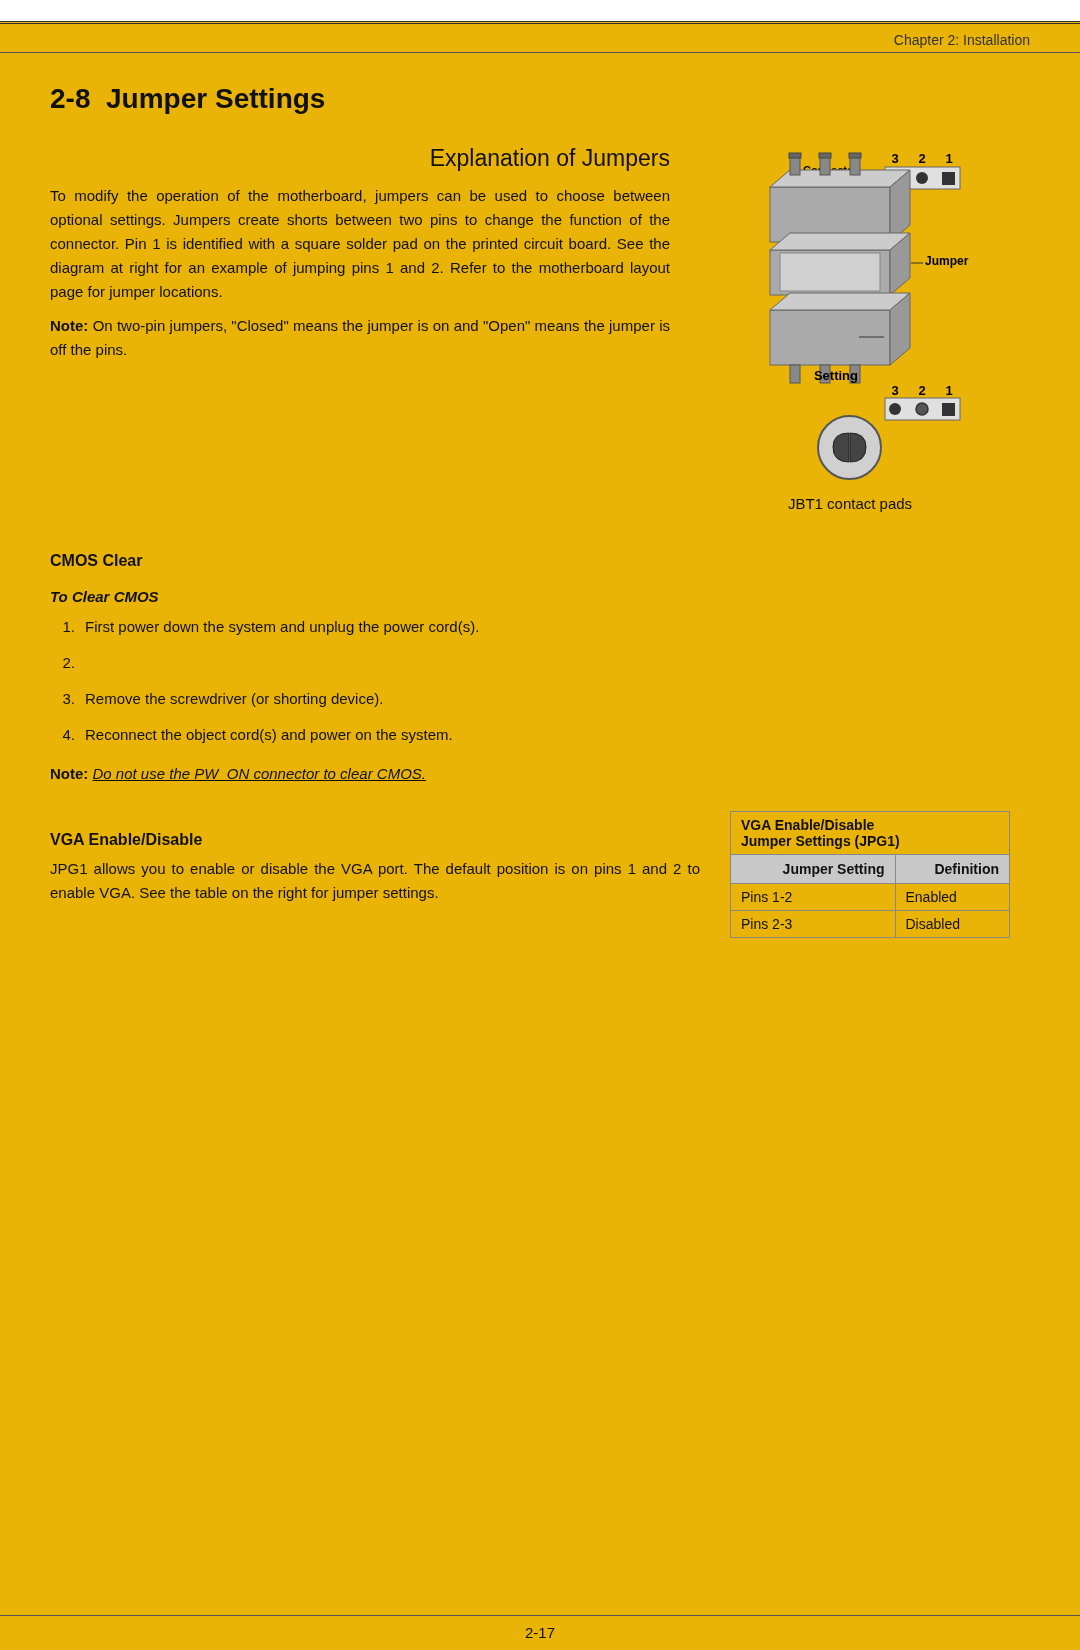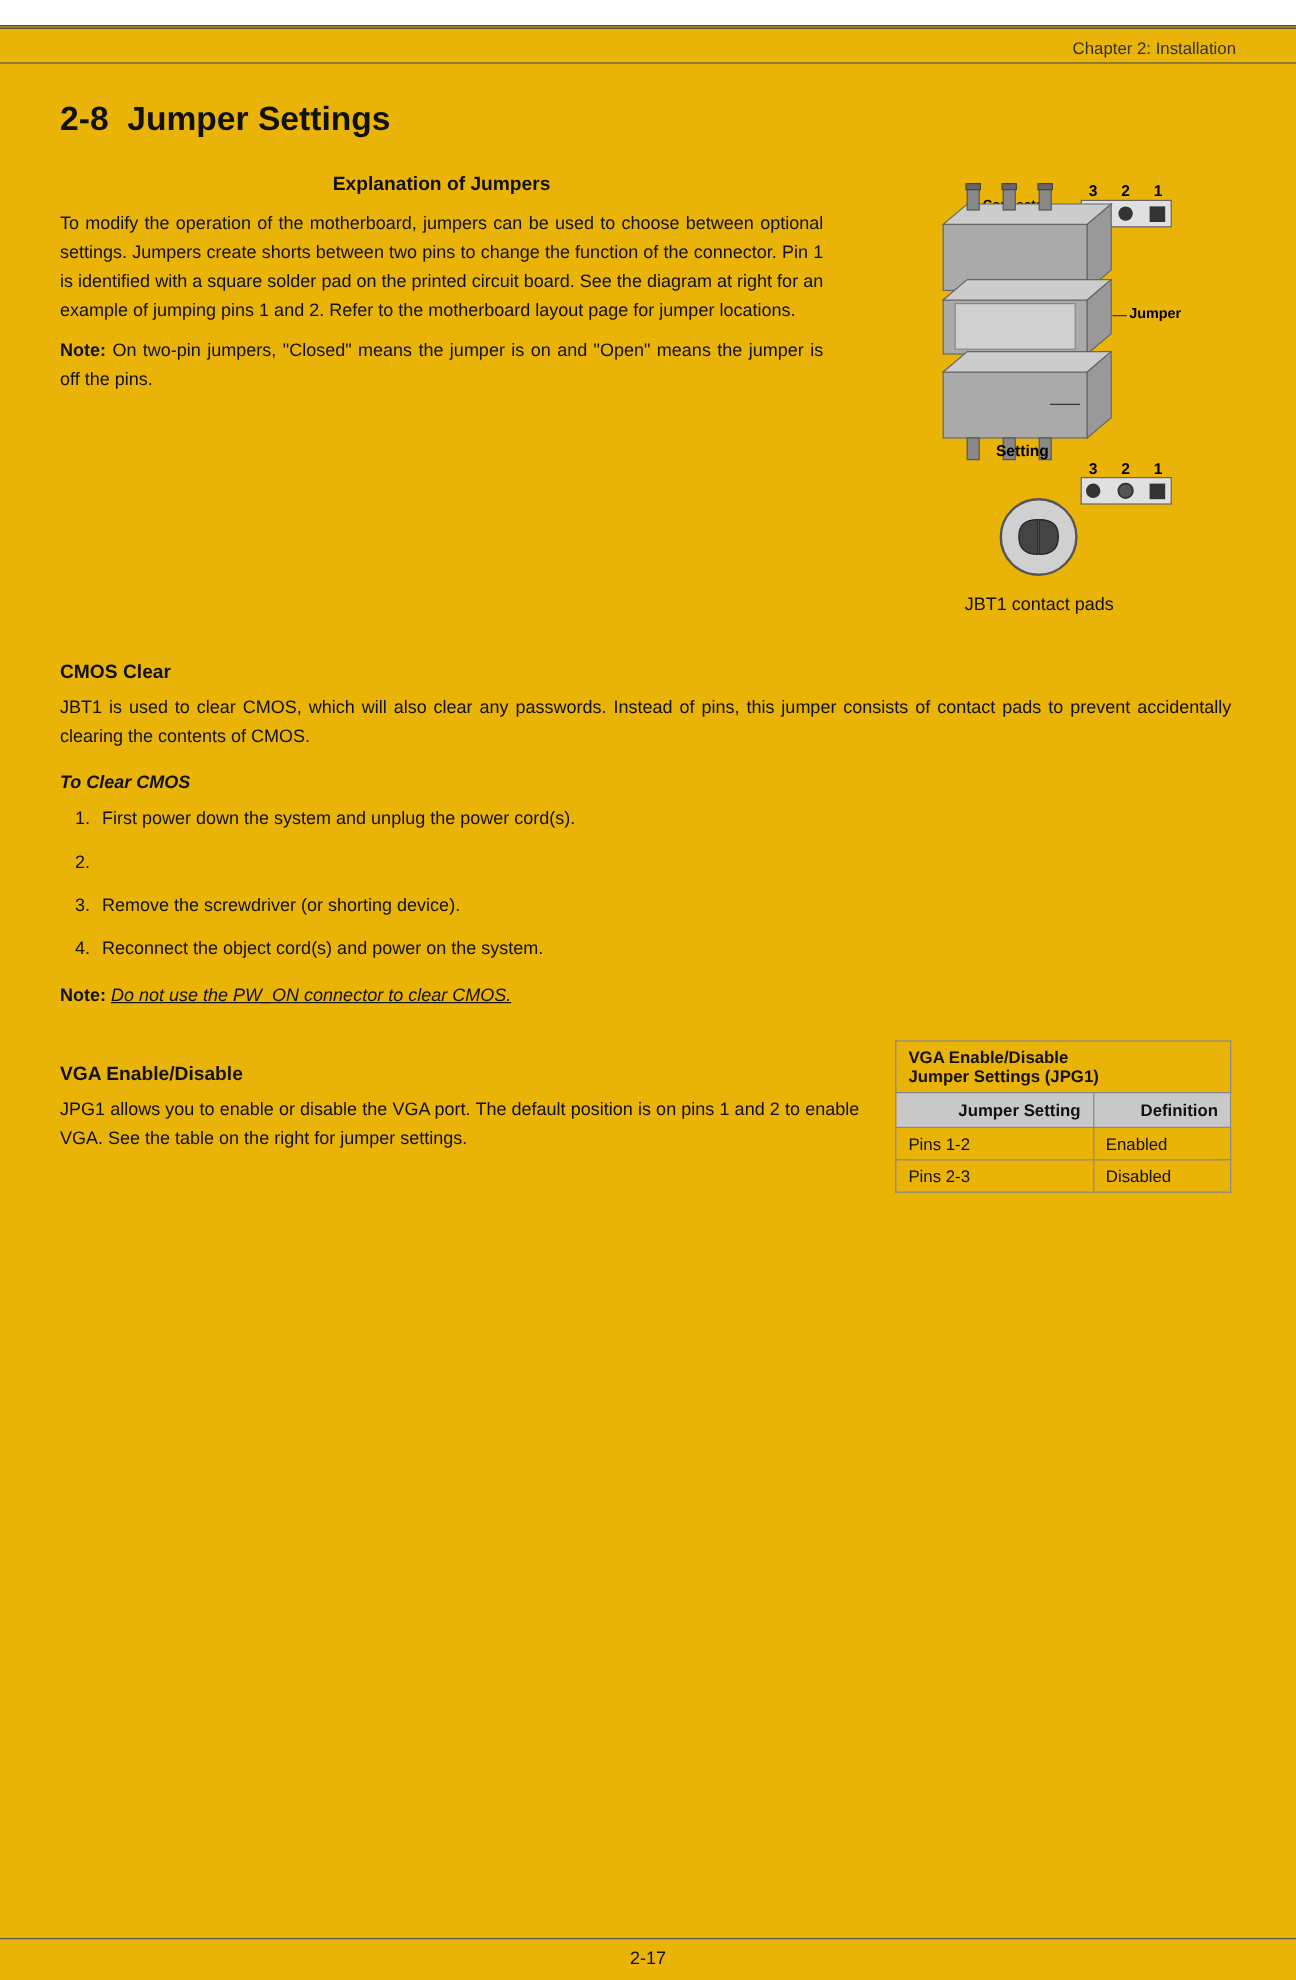--- a/index.html
+++ b/index.html
@@ -25,21 +25,21 @@
     .chapter-header {
       text-align: right;
       padding: 8px 50px 4px 50px;
       font-size: 14px;
       color: #333;
       border-bottom: 1px solid #555;
       margin: 0 0 0 0;
     }
 
     .content-area {
-      padding: 30px 54px 30px 50px;
+      padding: 30px 70px 30px 50px;
     }
 
     
     .section-title {
       font-size: 28px;
       font-weight: bold;
       margin-bottom: 30px;
     }
 
     
@@ -57,24 +57,24 @@
     .right-col {
       width: 320px;
       flex-shrink: 0;
       display: flex;
       flex-direction: column;
       align-items: center;
       gap: 10px;
     }
 
     .subsection-title {
-      font-weight: bold;
-      font-size: 16px;
+      font-weight: normal;
+      font-size: 23px;
       margin-bottom: 12px;
-      text-align: center;
+      text-align: right;
     }
 
     .body-text {
       font-size: 15px;
       line-height: 1.6;
       text-align: justify;
       margin-bottom: 10px;
     }
 
     .note-text {
@@ -302,21 +302,20 @@
             </svg>
           </div>
           <span class="jbt1-label">JBT1 contact pads</span>
         </div>
 
       </div>
     </div>
 
     <div>
       <div class="sub-heading">CMOS Clear</div>
-      <p class="body-text">JBT1 is used to clear CMOS, which will also clear any passwords. Instead of pins, this jumper consists of contact pads to prevent accidentally clearing the contents of CMOS.</p>
 
       <div class="italic-heading">To Clear CMOS</div>
 
       <ol class="numbered-list">
         <li>
           <span class="list-num">1.</span>
           <span>First power down the system and unplug the power cord(s).</span>
         </li>
         <li>
           <span class="list-num">2.</span>

